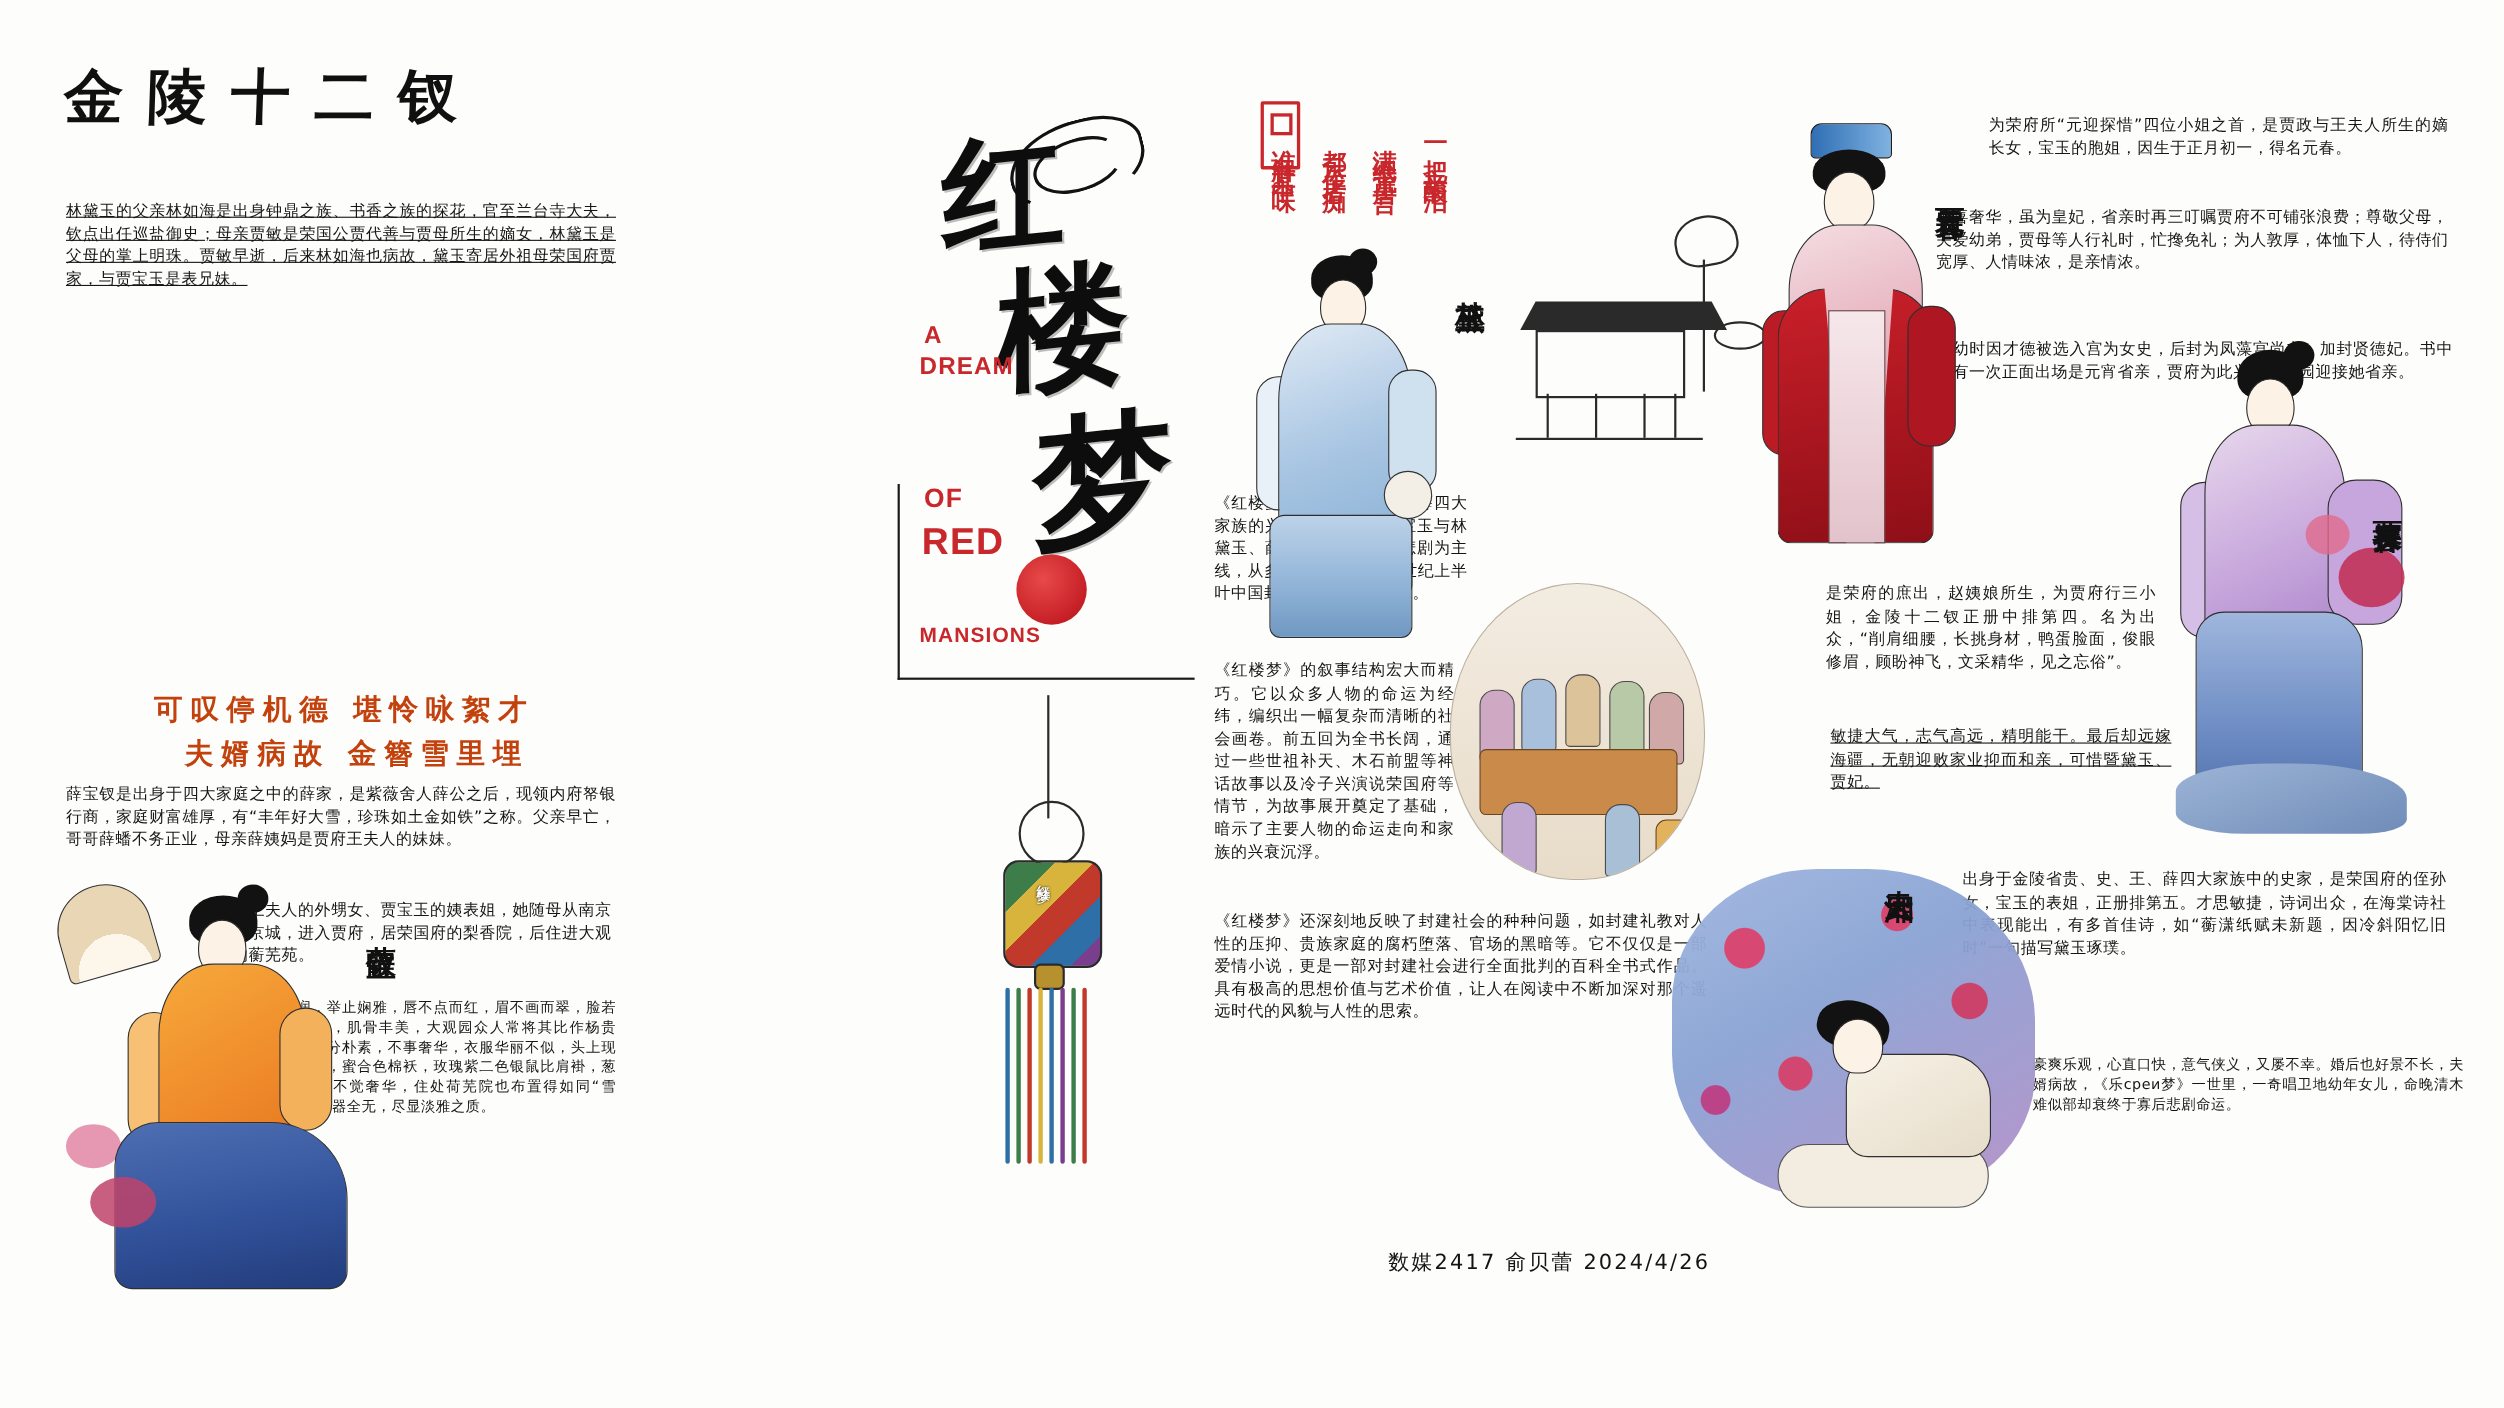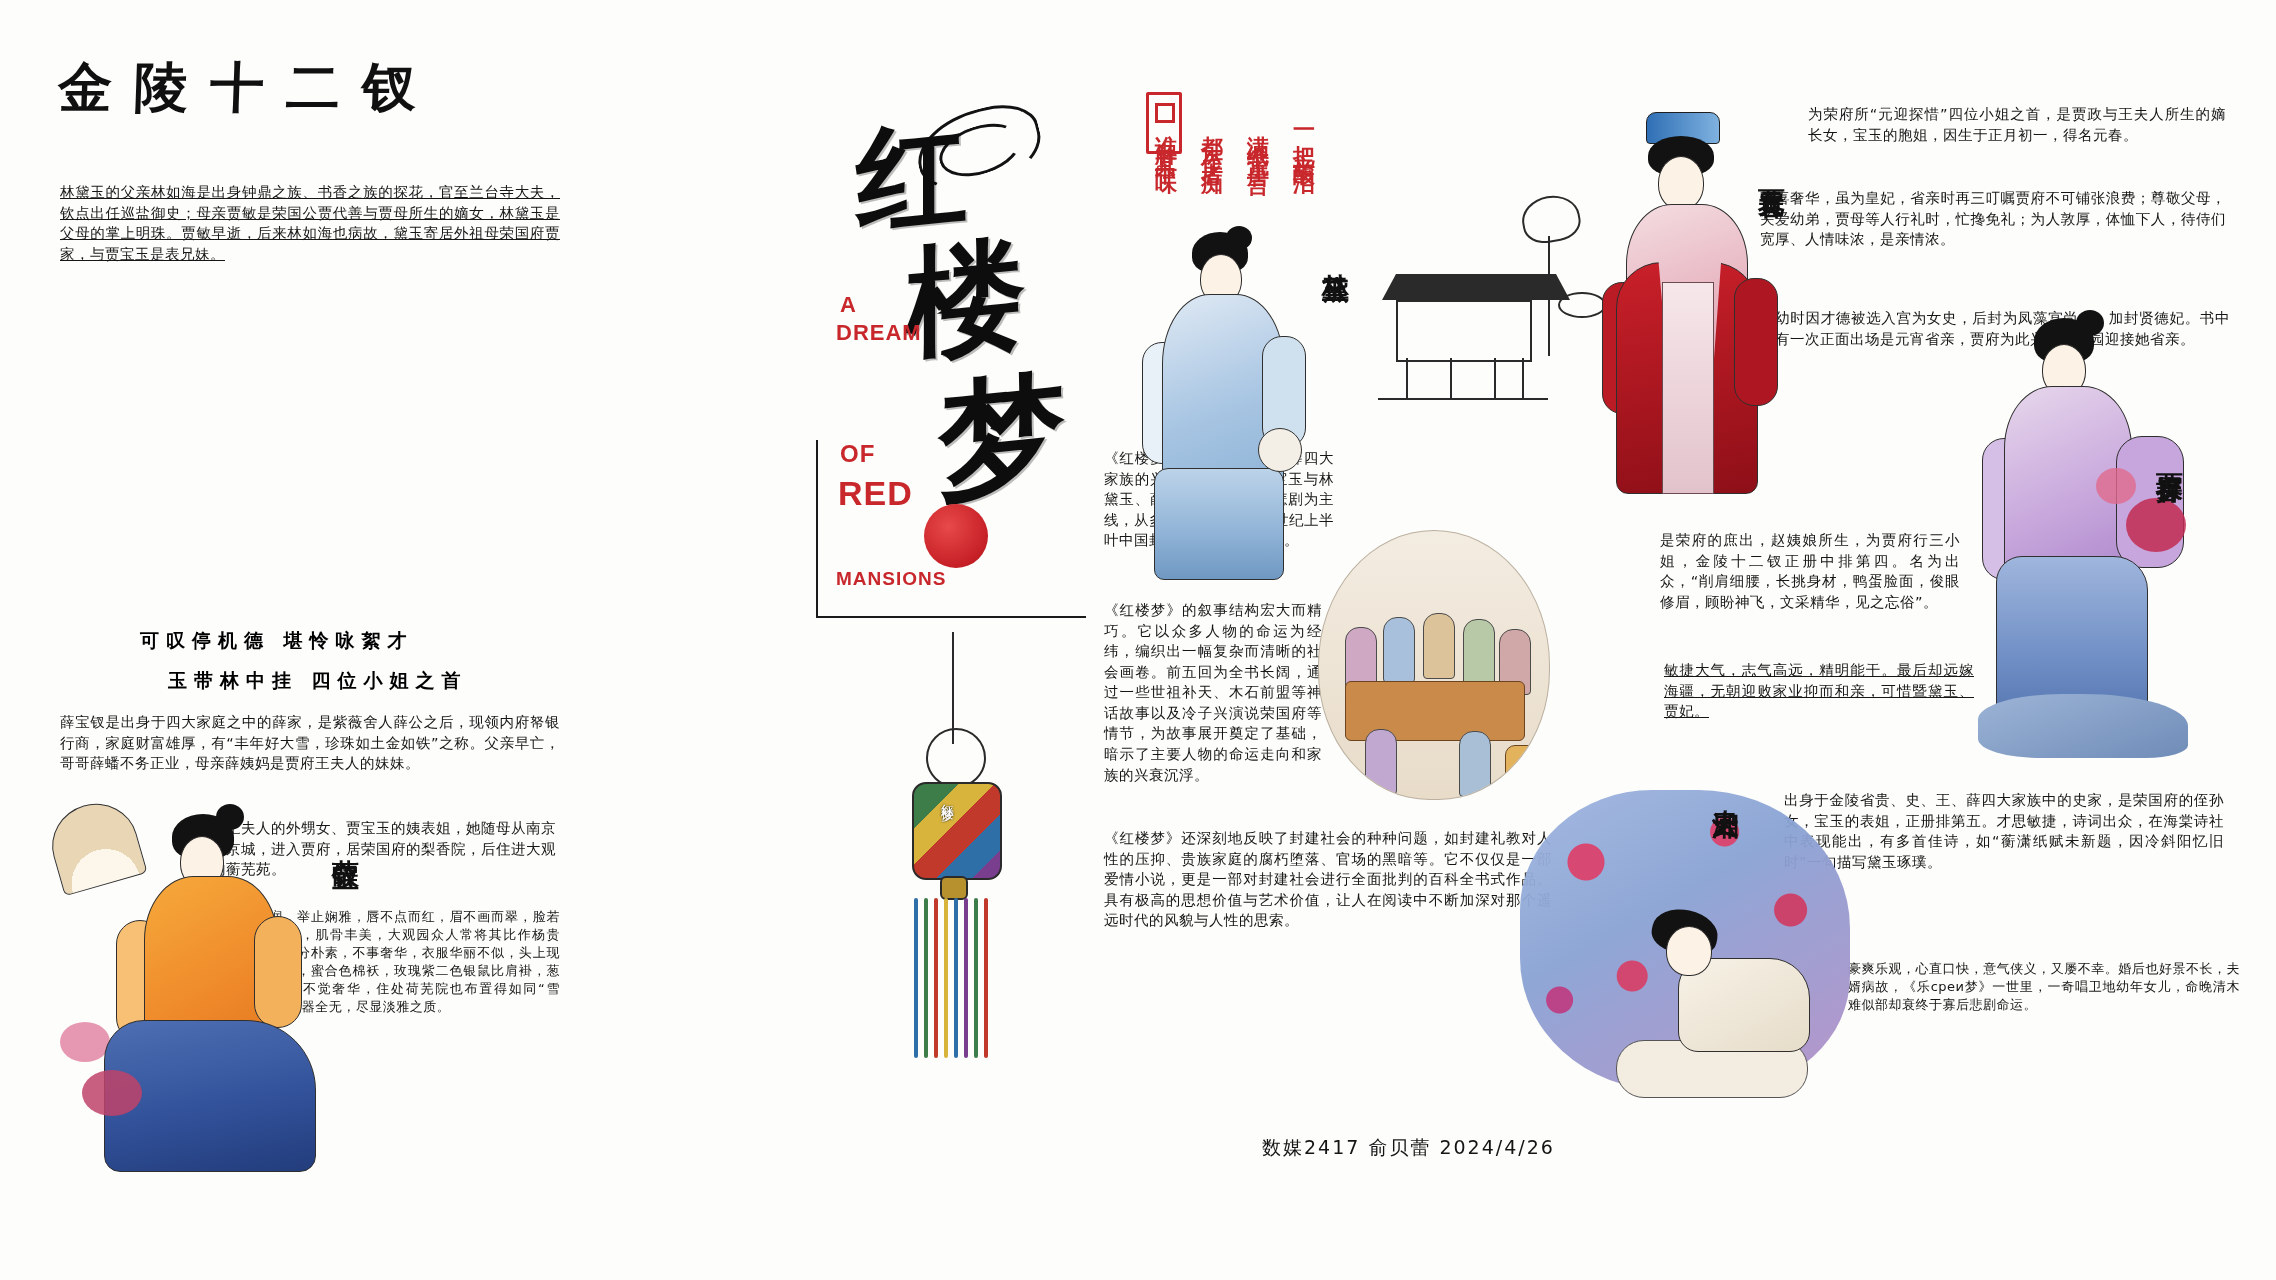--- a/index.html
+++ b/index.html
@@ -60,23 +60,23 @@
   }
   .name-tag.vertical {
     writing-mode: vertical-rl;
     text-orientation: upright;
   }
 
   
   .couplet {
     position: absolute;
     font-family: "DejaVu Serif", serif;
-    font-size: 19px;
+    font-size: 26px;
     letter-spacing: 7px;
-    color: #000000;
+    color: #c2410c;
     font-weight: 600;
   }
 
   
   #red-poem {
     position: absolute;
     left: 1152px;
     top: 118px;
     display: flex;
     flex-direction: row-reverse;
@@ -404,21 +404,21 @@
 <body>
 
 <div id="page">
 
   <div id="main-title">金陵十二钗</div>
 
   <div class="hw small" style="left:60px; top:182px; width:500px;text-decoration:underline;">林黛玉的父亲林如海是出身钟鼎之族、书香之族的探花，官至兰台寺大夫，钦点出任巡盐御史；母亲贾敏是荣国公贾代善与贾母所生的嫡女，林黛玉是父母的掌上明珠。贾敏早逝，后来林如海也病故，黛玉寄居外祖母荣国府贾家，与贾宝玉是表兄妹。</div>
 
 
   <div class="couplet" style="left:140px; top:628px;">可叹停机德    堪怜咏絮才</div>
-  <div class="couplet" style="left:168px; top:668px;">玉带林中挂    四位小姐之首</div>
+  <div class="couplet" style="left:168px; top:668px;">夫婿病故    金簪雪里埋</div>
 
   <div class="hw small" style="left:60px; top:712px; width:500px;">薛宝钗是出身于四大家庭之中的薛家，是紫薇舍人薛公之后，现领内府帑银行商，家庭财富雄厚，有“丰年好大雪，珍珠如土金如铁”之称。父亲早亡，哥哥薛蟠不务正业，母亲薛姨妈是贾府王夫人的妹妹。</div>
 
   <div class="hw small" style="left:196px; top:818px; width:360px;">作为王夫人的外甥女、贾宝玉的姨表姐，她随母从南京来到京城，进入贾府，居荣国府的梨香院，后住进大观园的蘅芜苑。</div>
 
   <div class="hw tiny" style="left:200px; top:908px; width:360px;">生得肌骨莹润，举止娴雅，唇不点而红，眉不画而翠，脸若银盆，眼如水杏，肌骨丰美，大观园众人常将其比作杨贵妃。穿着打扮十分朴素，不事奢华，衣服华丽不似，头上现淡黑油光不簪儿，蜜合色棉袄，玫瑰紫二色银鼠比肩褂，葱黄绫棉裙，看去不觉奢华，住处荷芜院也布置得如同“雪洞”一般，一色玩器全无，尽显淡雅之质。</div>
 
   <div id="red-poem">
     <div class="seal"></div>
     <div class="col">一把辛酸泪。</div>

